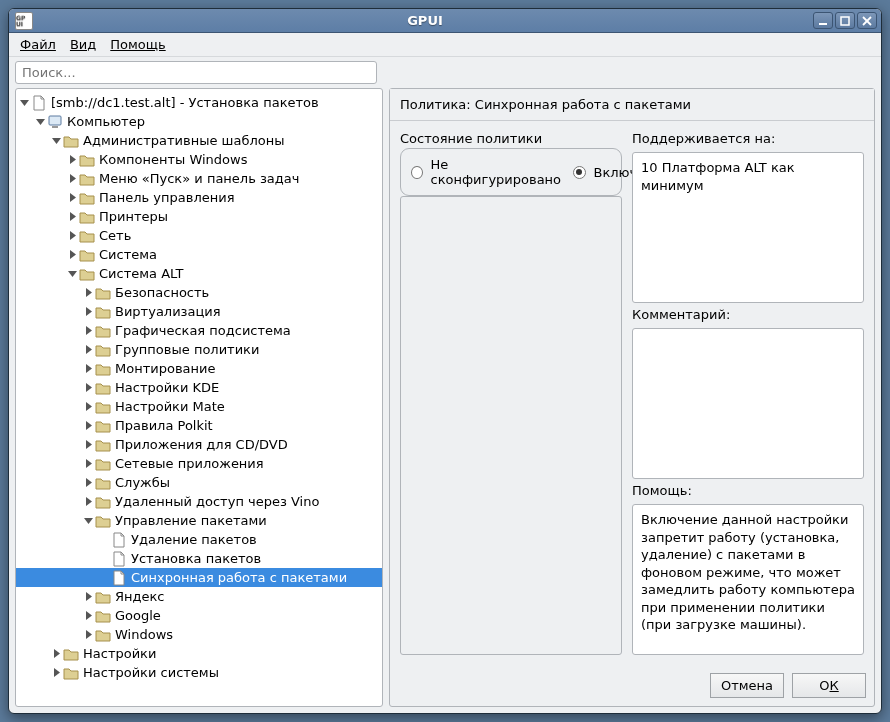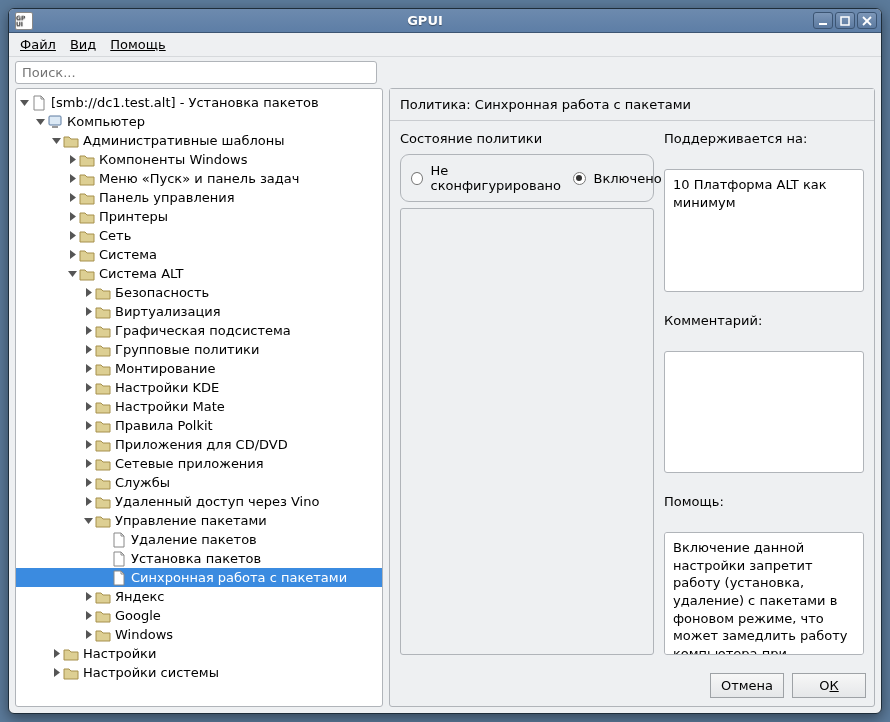--- a/index.html
+++ b/index.html
@@ -15,22 +15,22 @@
   .menubar .menu-item { padding:2px 7px; cursor:pointer; }
   .menubar .menu-item span.ul { text-decoration: underline; }
   .toolbar { padding:4px 6px; display:flex; gap:4px; }
   .search { flex:0 0 362px; }
   .search input { width:100%; padding:3px 6px; border:1px solid #b0b4b9; border-radius:3px; background:#fff; color:#888; font-size:13px; }
   .body { flex:1; display:flex; min-height:0; }
   .tree-panel { width:368px; border:1px solid #b0b4b9; margin:0 0 6px 6px; border-radius:3px; background:#fff; overflow:auto; padding:4px 0; }
   .right-panel { flex:1; margin:0 6px 6px 6px; display:flex; flex-direction:column; min-height:0; border:1px solid #b0b4b9; border-radius:3px; background:#eef0f2; }
   .policy-header { padding:8px 10px; border-bottom:1px solid #c9ccd0; background:#eef0f2; }
   .content-area { flex:1; display:flex; padding:10px; gap:10px; min-height:0; overflow:hidden; }
-  .left-col { width:254px; display:flex; flex-direction:column; gap:6px; }
-  .right-col { flex:1; display:flex; flex-direction:column; gap:21px; min-height:0; }
+  .left-col { width:222px; display:flex; flex-direction:column; }
+  .right-col { flex:1; display:flex; flex-direction:column; gap:4px; min-height:0; }
   .group-label { font-size:13px; padding-bottom:2px; }
   .radio-group { border:1px solid #b0b4b9; border-radius:9px; background:#eef0f2; padding:8px 10px; display:flex; gap:10px; }
   .radio-row { display:flex; align-items:center; gap:8px; cursor:pointer; }
   .radio { width:13px; height:13px; border-radius:50%; border:1px solid #777; background:#fff; display:flex; align-items:center; justify-content:center; }
   .radio.checked::after { content:""; width:6px; height:6px; border-radius:50%; background:#333; }
   .box { flex:1; border:1px solid #b0b4b9; border-radius:3px; background:#fff; padding:6px 8px; font-size:13px; overflow:auto; line-height:1.35; }
   .box.dim { background:#eef0f2; }
   .supported-box { height:60px; }
   .comment-box { height:76px; }
   .help-box { flex:1; }

